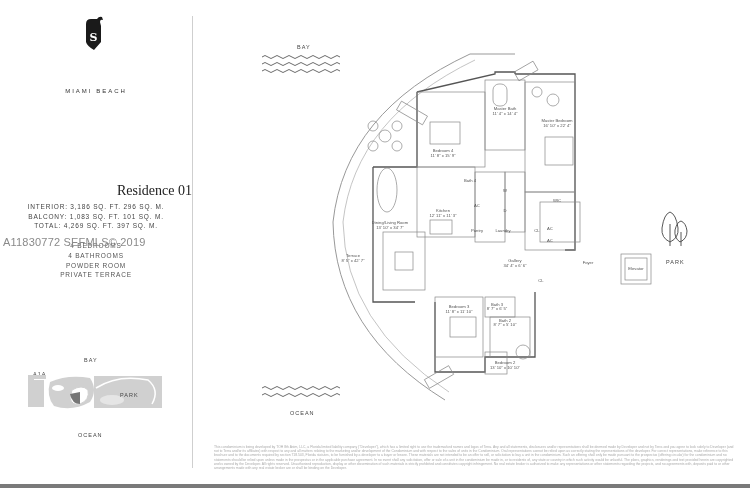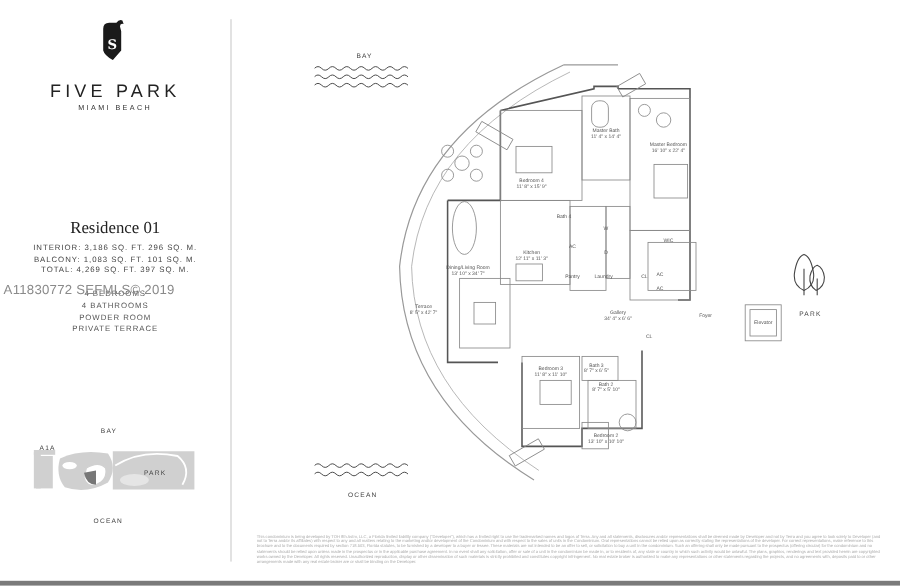--- a/index.html
+++ b/index.html
@@ -3,38 +3,37 @@
 <meta charset="utf-8">
 <style>
   html, body { margin:0; padding:0; }
   body { width:750px; height:488px; background:#ffffff; position:relative; overflow:hidden; font-family:"Liberation Sans", sans-serif; color:#333; }
   .abs { position:absolute; }
   .left { position:absolute; left:0; top:0; width:192px; height:470px; }
   .divider { position:absolute; left:192px; top:16px; width:1px; height:452px; background:#cfcfcf; }
   .logo-mark { position:absolute; left:83px; top:16px; width:22px; height:34px; }
   .brand { position:absolute; left:0; width:192px; text-align:center; top:68px; font-size:15px; letter-spacing:3.5px; color:#222; font-family:"Liberation Sans", sans-serif; }
   .brand-sub { position:absolute; left:0; width:192px; text-align:center; top:88px; font-size:6px; letter-spacing:2px; color:#333; }
-  .res-title { position:absolute; left:0; width:192px; text-align:center; top:183px; font-family:"Liberation Serif", serif; font-size:14px; color:#222; }
+  .res-title { position:absolute; left:0; width:192px; text-align:right; top:183px; font-family:"Liberation Serif", serif; font-size:14px; color:#222; }
   .spec { position:absolute; left:0; width:192px; text-align:center; font-size:6.5px; letter-spacing:0.8px; color:#444; }
   .feature { position:absolute; left:0; width:192px; text-align:center; font-size:6.5px; letter-spacing:0.8px; color:#555; }
   .watermark { position:absolute; left:3px; top:236px; font-size:11px; color:#8a8a8a; letter-spacing:0.2px; }
   .small-label { position:absolute; font-size:5.5px; letter-spacing:1px; color:#444; }
   .plan { position:absolute; left:200px; top:0; width:550px; height:470px; }
   .disclaimer { position:absolute; left:214px; top:445px; width:524px; font-size:3.4px; line-height:4.2px; color:#aaa; }
   .bottom-bar { position:absolute; left:0; top:484px; width:750px; height:4px; background:#7a7a7a; }
 </style>
 </head>
 <body>
 
 <div class="left">
   <svg class="logo-mark" viewBox="0 0 22 34">
     <path d="M3 8 Q3 3 8 3 L14 3 Q16 0 19 1 L20 4 Q17 3 17 6 L18 10 L18 26 Q11 34 11 34 Q4 30 3 26 Z" fill="#1a1a1a"></path>
     <text x="10.5" y="25" font-size="11" font-weight="bold" fill="#fff" text-anchor="middle" font-family="DejaVu Serif, serif">S</text>
   </svg>
-  <div class="brand">FIVE PARK</div>
   <div class="brand-sub">MIAMI BEACH</div>
 
   <div class="res-title">Residence 01</div>
   <div class="spec" style="top:203px">INTERIOR: 3,186 SQ. FT.   296 SQ. M.</div>
   <div class="spec" style="top:213px">BALCONY: 1,083 SQ. FT.   101 SQ. M.</div>
   <div class="spec" style="top:222px">TOTAL: 4,269 SQ. FT.   397 SQ. M.</div>
 
   <div class="feature" style="top:242px">4 BEDROOMS</div>
   <div class="feature" style="top:252px">4 BATHROOMS</div>
   <div class="feature" style="top:262px">POWDER ROOM</div>

